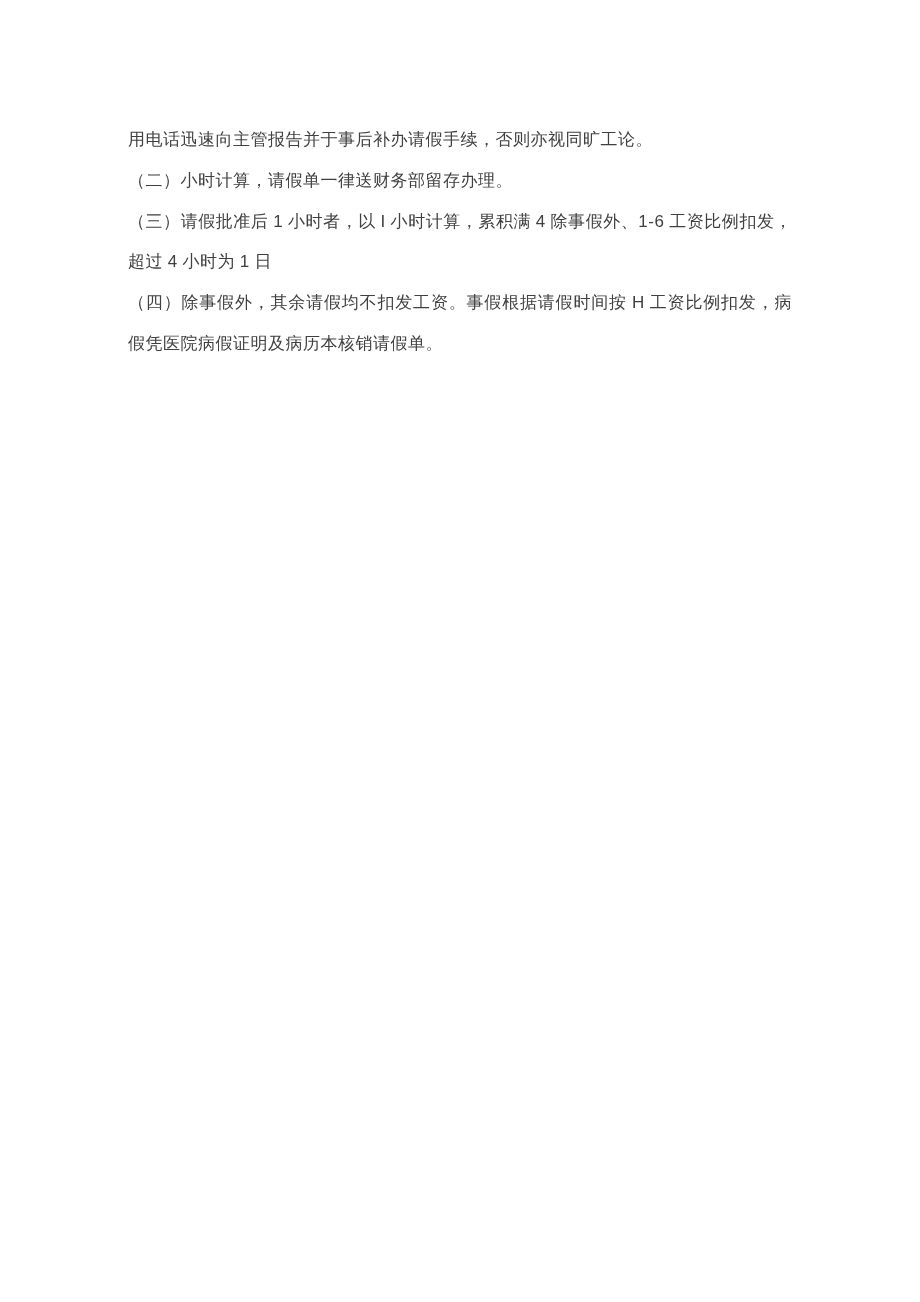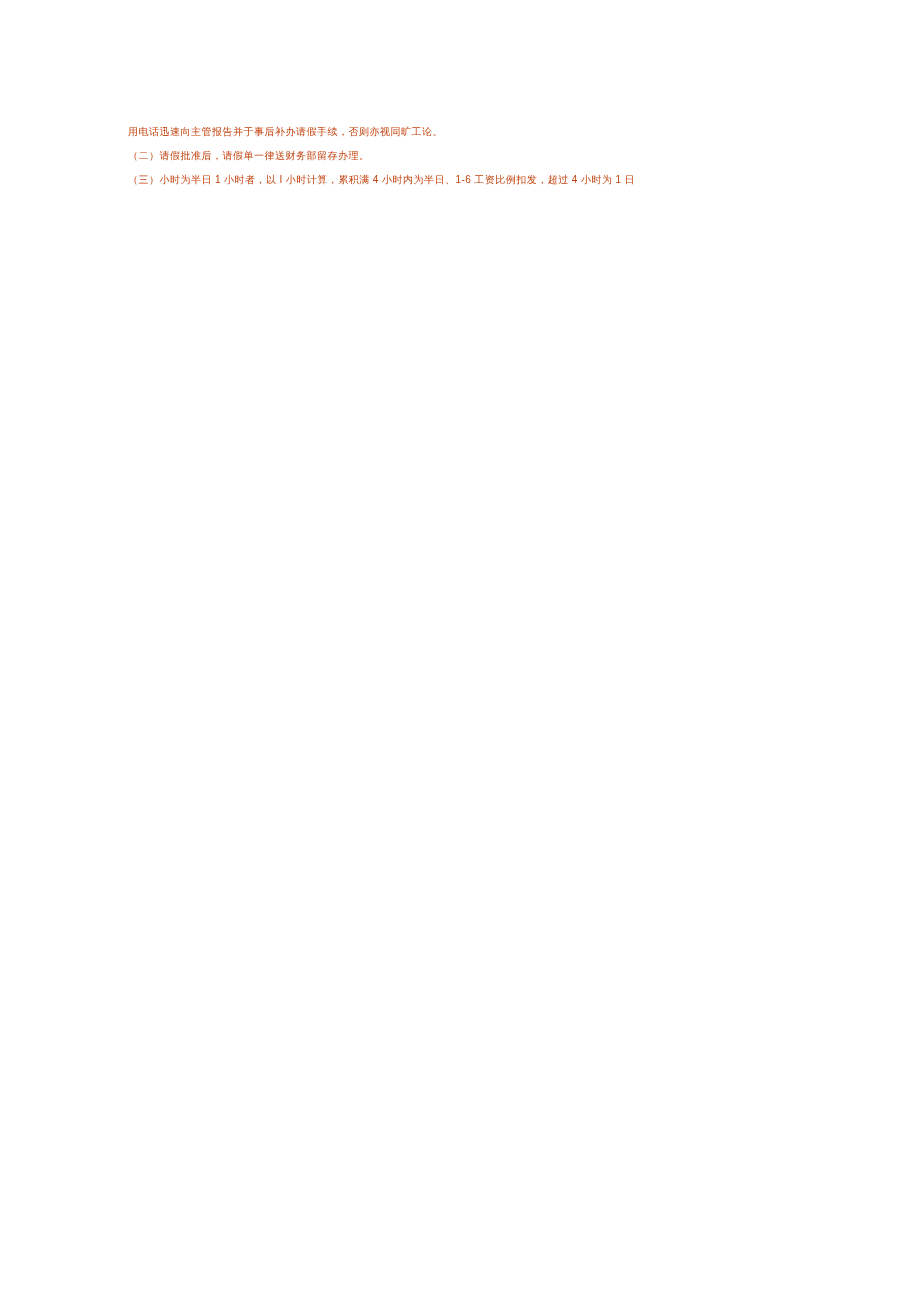--- a/index.html
+++ b/index.html
@@ -8,32 +8,35 @@
       box-sizing: border-box;
     }
     body {
       width: 920px;
       height: 1302px;
       background: #ffffff;
       font-family: "SimSun", "宋体", serif;
       padding: 120px 128px 0 128px;
     }
     .paragraph {
-      font-size: 10px;
+      font-size: 17px;
       line-height: 2.4;
-      color: #c2410c;
+      color: #404040;
       text-align: justify;
       letter-spacing: 0.5px;
     }
     .sans {
       font-family: "Microsoft YaHei", "Helvetica Neue", Arial, sans-serif;
     }
   </style>
 </head>
 <body>
 
 <div>
   <p class="paragraph">用电话迅速向主管报告并于事后补办请假手续，否则亦视同旷工论。</p>
-  <p class="paragraph">（二）请假批准后，请假单一律送财务部留存办理。</p>
+  <p class="paragraph">（二）小时计算，请假单一律送财务部留存办理。</p>
   <p class="paragraph">
-    <span>（三）小时为半日 </span><span class="sans">1</span><span> 小时者，以 </span><span class="sans">I</span><span> 小时计算，累积满 </span><span class="sans">4</span><span> 小时内为半日、</span><span class="sans">1-6</span><span> 工资比例扣发，超过 </span><span class="sans">4</span><span> 小时为 </span><span class="sans">1</span><span> 日</span>
+    <span>（三）请假批准后 </span><span class="sans">1</span><span> 小时者，以 </span><span class="sans">I</span><span> 小时计算，累积满 </span><span class="sans">4</span><span> 除事假外、</span><span class="sans">1-6</span><span> 工资比例扣发，超过 </span><span class="sans">4</span><span> 小时为 </span><span class="sans">1</span><span> 日</span>
+  </p>
+  <p class="paragraph">
+    <span>（四）除事假外，其余请假均不扣发工资。事假根据请假时间按 </span><span class="sans">H</span><span> 工资比例扣发，病假凭医院病假证明及病历本核销请假单。</span>
   </p>
 </div>
 
 </body></html>

